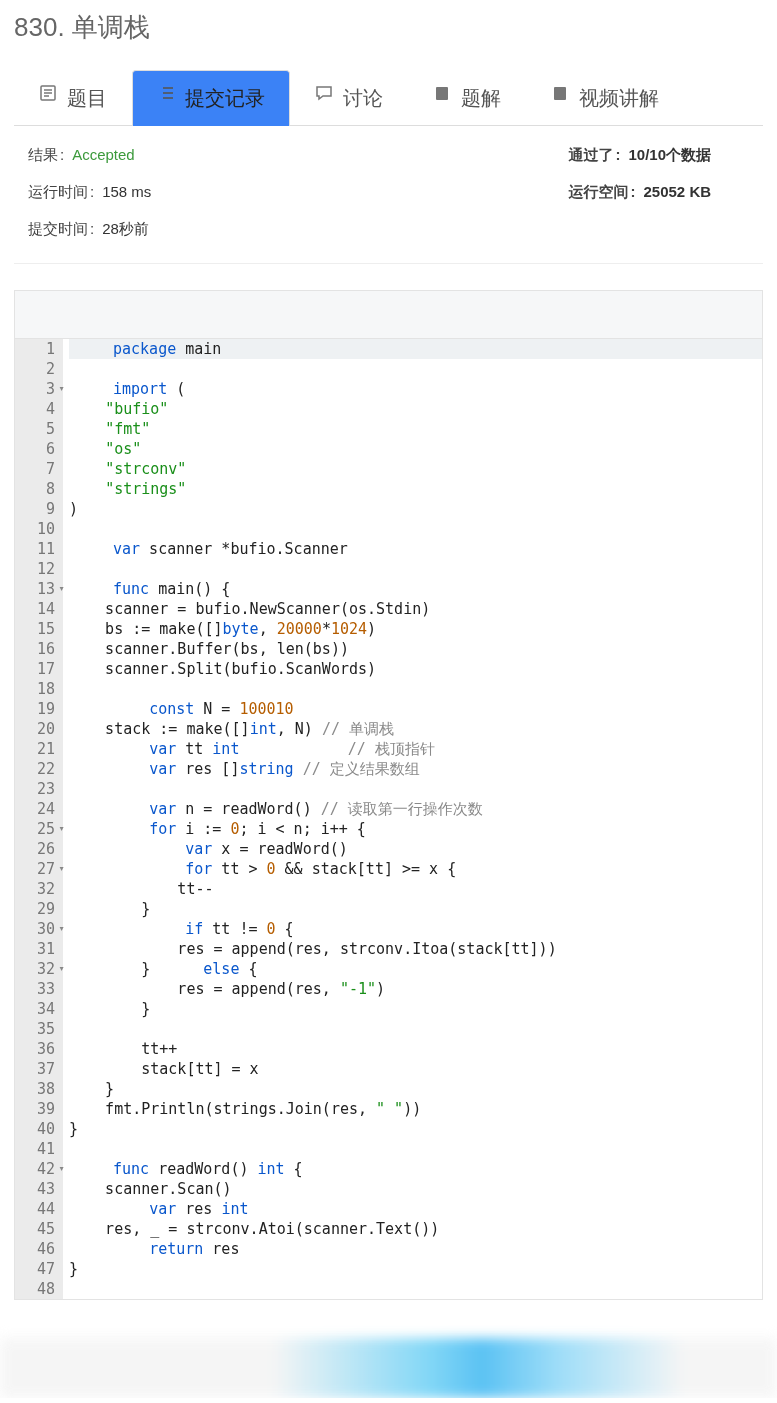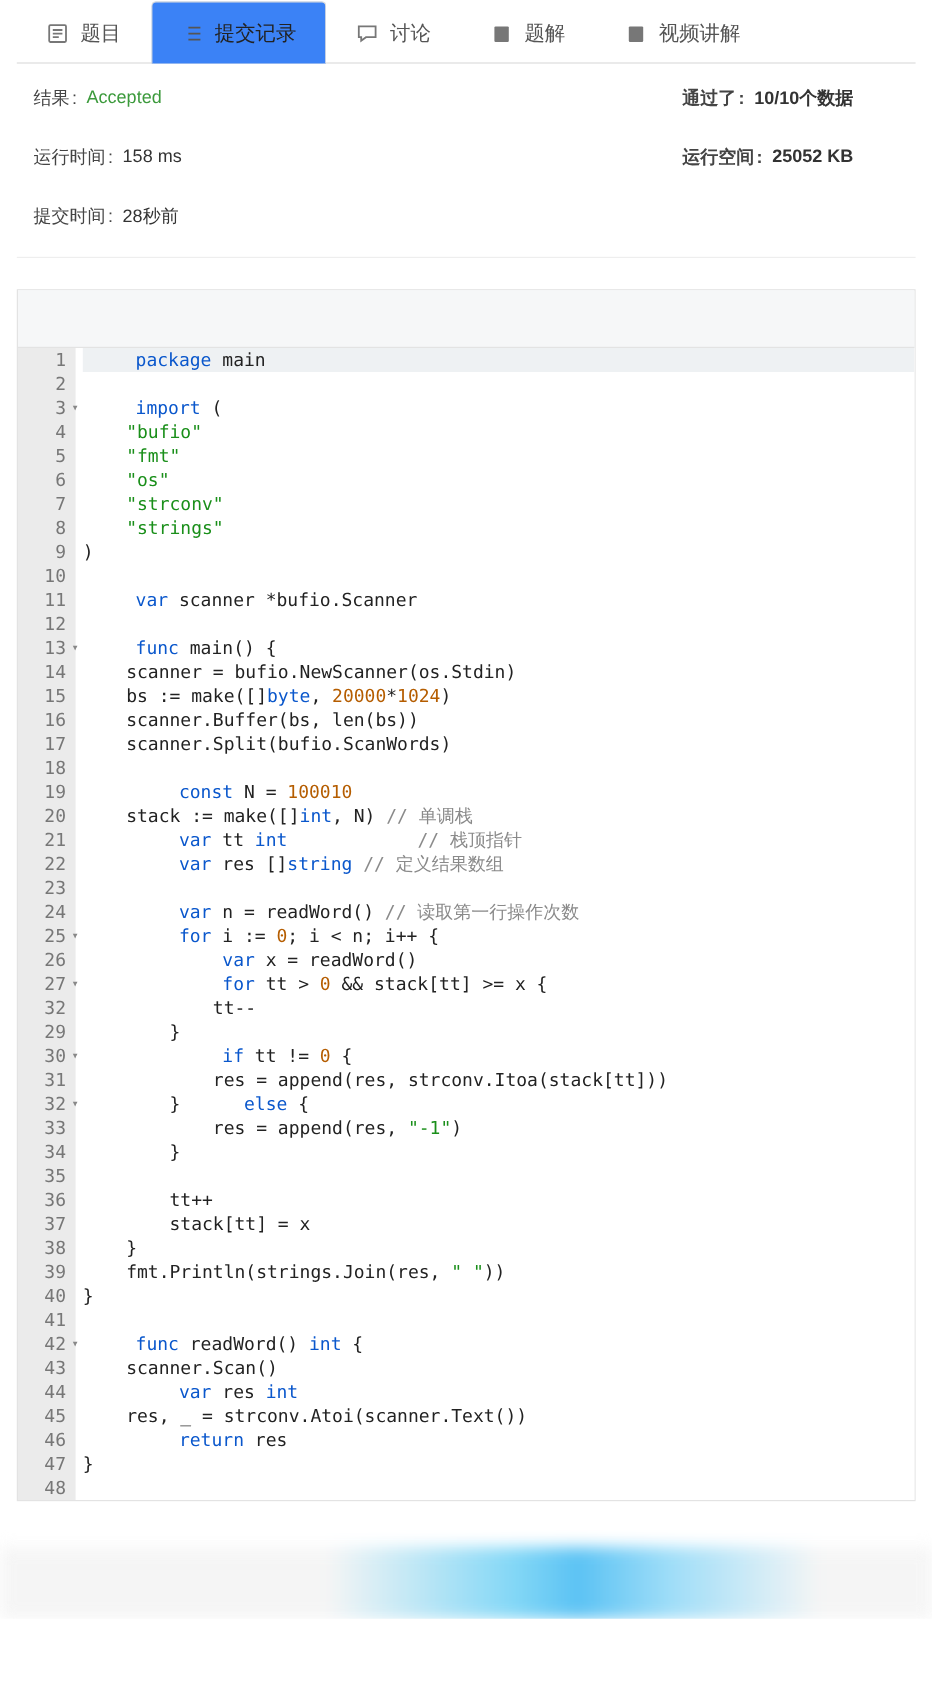--- a/index.html
+++ b/index.html
@@ -1,23 +1,23 @@
 <!DOCTYPE html>
 <html><head>
 <meta charset="utf-8">
 <style>
   * { box-sizing: border-box; margin: 0; padding: 0; }
   body { font-family: -apple-system, BlinkMacSystemFont, "Segoe UI", Helvetica, Arial, sans-serif; background: #fff; color: #222; }
   .page { padding: 0 14px 20px; }
   .title { font-size: 26px; color: #666; font-weight: 400; padding: 10px 0 24px; }
   .tabs { display: flex; border-bottom: 1px solid #ddd; align-items: flex-end; gap: 0; }
-  .tab { display: flex; align-items: center; gap: 10px; padding: 14px 24px; font-size: 17px; color: #555; cursor: pointer; border: 1px solid transparent; border-bottom: none; position: relative; top: 1px; }
+  .tab { display: flex; gap: 10px; padding: 14px 24px; font-size: 20px; color: #555; cursor: pointer; border: 1px solid transparent; border-bottom: none; position: relative; top: 1px; }
   .tab.active { border-color: #ddd; background: #3b82f6; color: #222; border-radius: 4px 4px 0 0; }
   .tab .ticon { width: 18px; height: 16px; display: inline-block; }
-  .panel { padding: 20px 14px 24px; border-bottom: 1px solid #eee; display: grid; grid-template-columns: 1fr 1fr; row-gap: 30px; font-size: 15px; }
+  .panel { padding: 20px 14px 24px; border-bottom: 1px solid #eee; display: grid; grid-template-columns: 1fr 1fr; row-gap: 18px; font-size: 15px; }
   .panel .kv { display: flex; gap: 8px; }
   .panel .k { color: #444; }
   .panel .k::after { content: ":"; margin-left: 2px; }
   .panel .v { color: #333; }
   .panel .accepted { color: #3c9a3c; }
   .panel .right { justify-self: start; padding-left: 180px; font-weight: bold; }
   .editor-wrap { margin-top: 26px; border: 1px solid #e3e3e3; }
   .editor-toolbar { height: 48px; background: #f6f7f8; border-bottom: 1px solid #e3e3e3; }
   .editor { display: flex; background: #fff; font-family: Menlo, Consolas, "DejaVu Sans Mono", monospace; font-size: 15px; line-height: 20px; }
   .gutter { background: #ebebeb; color: #777; text-align: right; padding: 0 8px; user-select: none; min-width: 48px; }
@@ -31,20 +31,21 @@
   .str { color: #1a8f1a; }  
   .num { color: #b55d00; }  
   .com { color: #8a8a8a; text-align: right; }  
   .footer-blur { margin-top: 18px; height: 60px; background: linear-gradient(90deg, #f4f4f4 0%, #f4f4f4 35%, #6fd1f5 55%, #3fb8f2 62%, #8fd8f7 72%, #f4f4f4 88%); filter: blur(6px); opacity: .85; }
   svg { display: block; }
 </style>
 </head>
 <body>
 
 <div class="page">
+  <div class="title">830. 单调栈</div>
 
   <div class="tabs">
     <div class="tab">
       <span class="ticon">
         <svg viewBox="0 0 18 16" fill="none" stroke="#777" stroke-width="1.5">
             <rect x="2" y="1" width="14" height="14" rx="1"></rect>
             <line x1="5" y1="5" x2="13" y2="5"></line>
             <line x1="5" y1="8" x2="13" y2="8"></line>
             <line x1="5" y1="11" x2="10" y2="11"></line>
           </svg>

